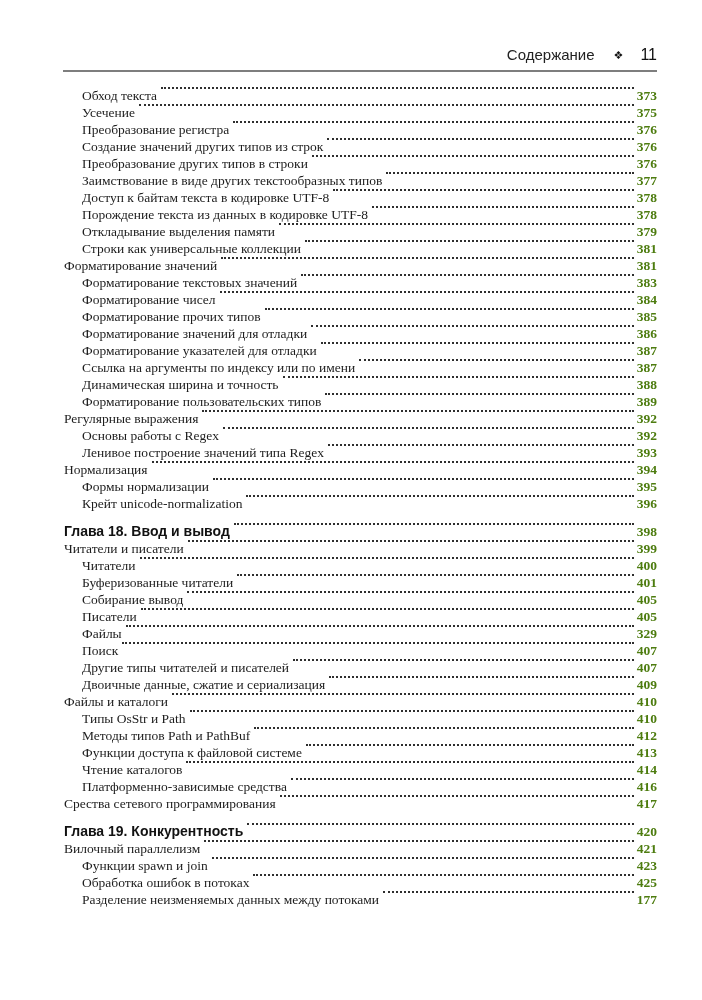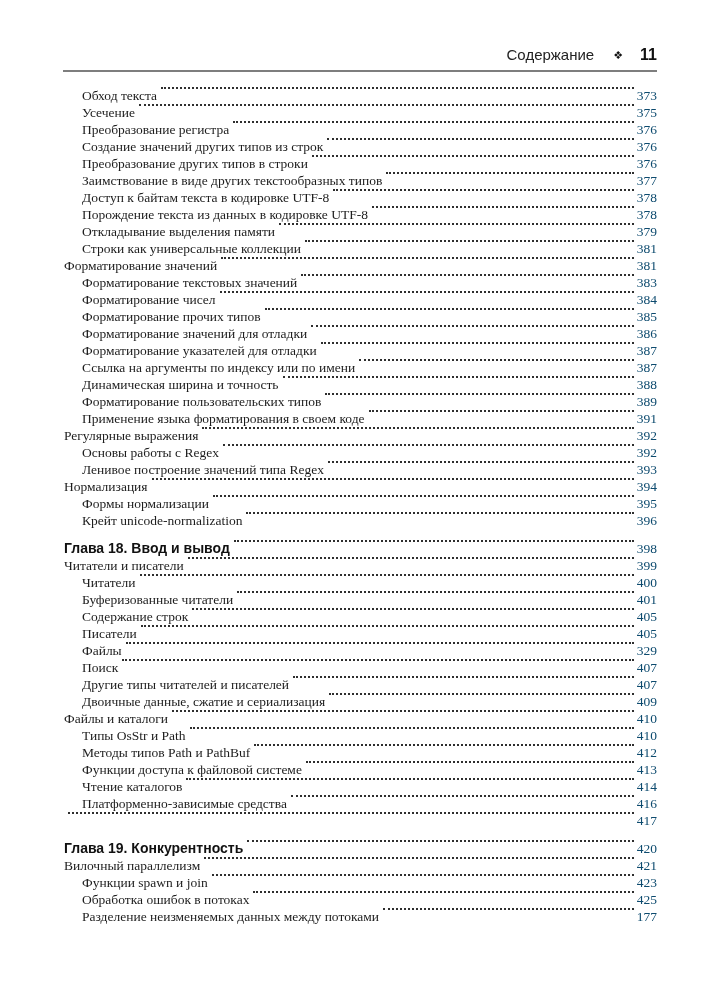--- a/index.html
+++ b/index.html
@@ -24,21 +24,21 @@
     white-space: nowrap;
     line-height: 22px;
   }
   .running-header .ornament {
     font-size: 11px;
     margin-left: 19px;
     vertical-align: 1px;
     color: #111111;
   }
   .running-header .hdr-page {
-    font-weight: bold;
+    font-weight: normal;
     font-size: 16px;
     margin-left: 17px;
     color: #111111;
   }
   .header-rule {
     position: absolute;
     top: 70px; left: 63px; right: 45px;
     height: 2px;
     background: #7e7e7e;
   }
@@ -67,23 +67,23 @@
   }
   .dot-leader {
     flex: 1 1 auto;
     min-width: 10px;
     border-bottom: 2px dotted #2e2e2e;
     margin: 0 3px 3px 4px;
     height: 0;
   }
   .toc-page {
     flex: 0 0 auto;
-    color: #0c4a6e;
+    color: #4d7c0f;
     font-family: "Liberation Serif", serif;
-    font-weight: normal;
+    font-weight: bold;
     font-size: 13.5px;
   }
 </style>
 </head>
 <body>
 
 <div class="page">
 
   <header class="running-header">
     <span>Содержание</span><span class="ornament">❖</span><span class="hdr-page">11</span>
@@ -180,25 +180,20 @@
         </div>
         <div class="toc-row lvl2">
           <span class="toc-label">Динамическая ширина и точность</span>
           <span class="dot-leader"></span>
           <span class="toc-page">388</span>
         </div>
         <div class="toc-row lvl2">
           <span class="toc-label">Форматирование пользовательских типов</span>
           <span class="dot-leader"></span>
           <span class="toc-page">389</span>
-        </div>
-        <div class="toc-row lvl2">
-          <span class="toc-label">Применение языка форматирования в своем коде</span>
-          <span class="dot-leader"></span>
-          <span class="toc-page">391</span>
         </div>
         <div class="toc-row lvl1">
           <span class="toc-label">Регулярные выражения</span>
           <span class="dot-leader"></span>
           <span class="toc-page">392</span>
         </div>
         <div class="toc-row lvl2">
           <span class="toc-label">Основы работы с Regex</span>
           <span class="dot-leader"></span>
           <span class="toc-page">392</span>
@@ -239,21 +234,21 @@
           <span class="toc-label">Читатели</span>
           <span class="dot-leader"></span>
           <span class="toc-page">400</span>
         </div>
         <div class="toc-row lvl2">
           <span class="toc-label">Буферизованные читатели</span>
           <span class="dot-leader"></span>
           <span class="toc-page">401</span>
         </div>
         <div class="toc-row lvl2">
-          <span class="toc-label">Содержание строк</span>
+          <span class="toc-label">Собирание вывод</span>
           <span class="dot-leader"></span>
           <span class="toc-page">405</span>
         </div>
         <div class="toc-row lvl2">
           <span class="toc-label">Писатели</span>
           <span class="dot-leader"></span>
           <span class="toc-page">405</span>
         </div>
         <div class="toc-row lvl2">
           <span class="toc-label">Файлы</span>
@@ -299,20 +294,21 @@
           <span class="toc-label">Чтение каталогов</span>
           <span class="dot-leader"></span>
           <span class="toc-page">414</span>
         </div>
         <div class="toc-row lvl2">
           <span class="toc-label">Платформенно-зависимые средства</span>
           <span class="dot-leader"></span>
           <span class="toc-page">416</span>
         </div>
         <div class="toc-row lvl1">
+          <span class="toc-label">Срества сетевого программирования</span>
           <span class="dot-leader"></span>
           <span class="toc-page">417</span>
         </div>
       </section>
       <section class="toc-group">
         <div class="toc-row chapter">
           <span class="toc-label">Глава 19. Конкурентность</span>
           <span class="dot-leader"></span>
           <span class="toc-page">420</span>
         </div>

